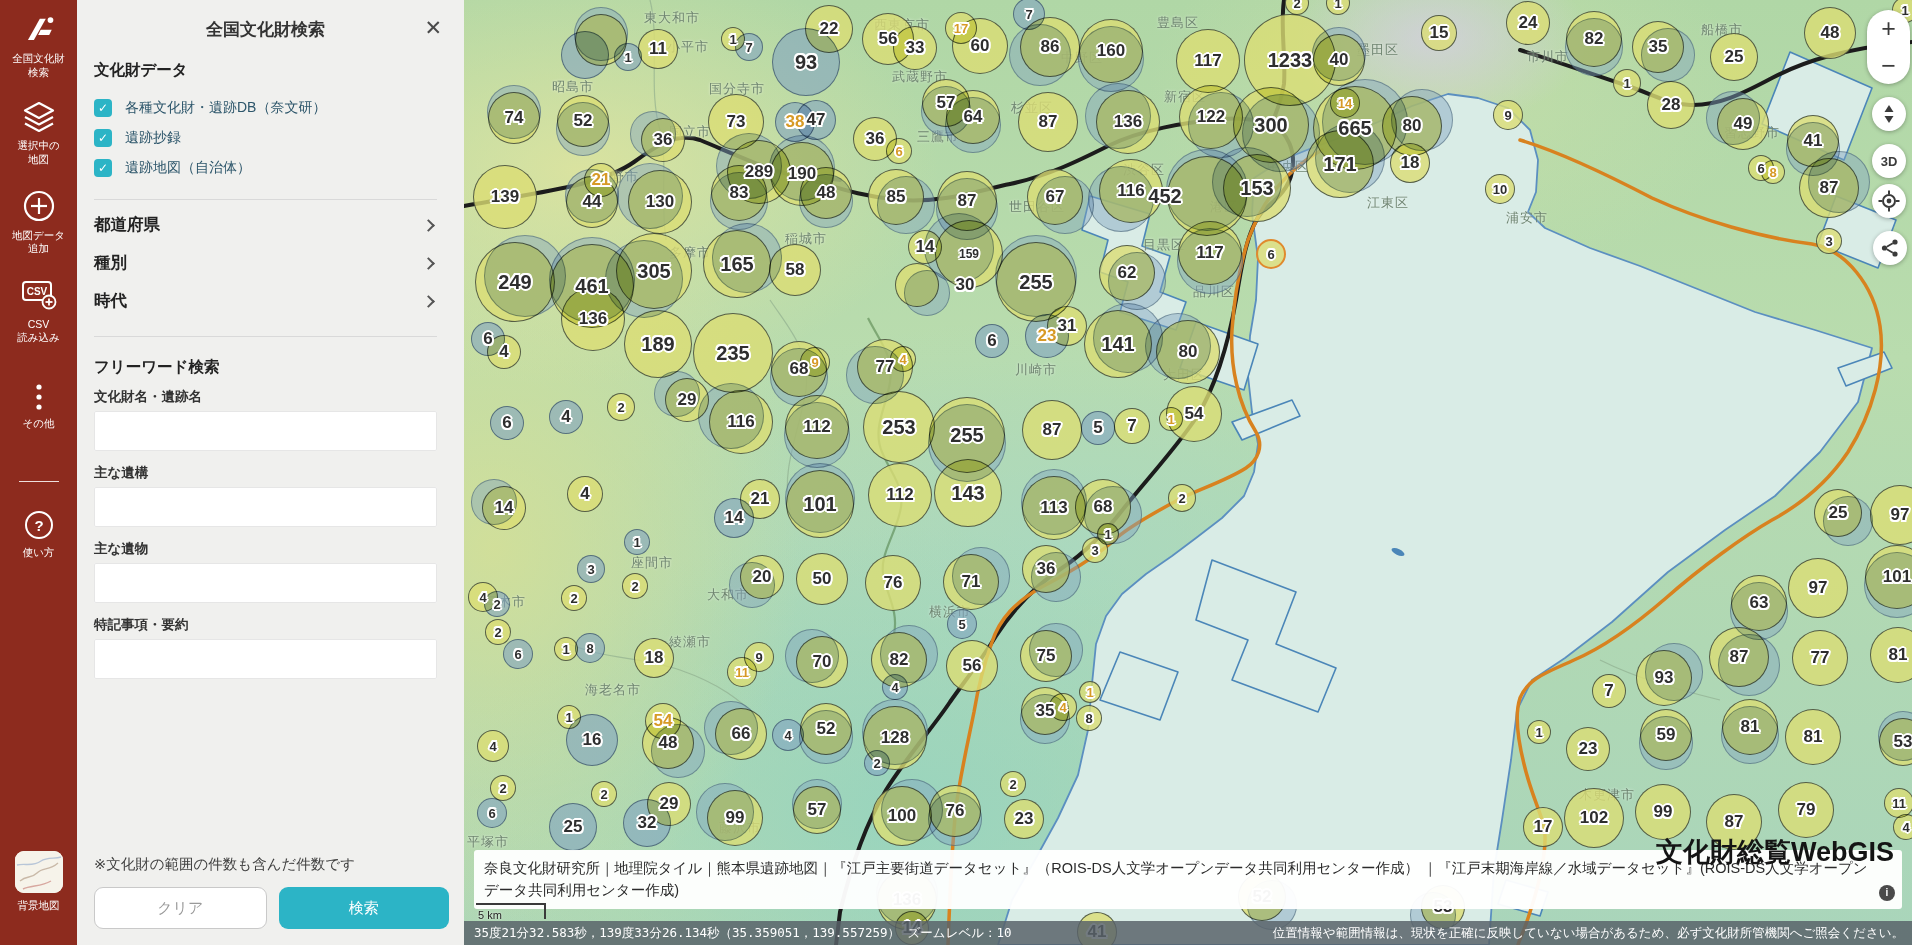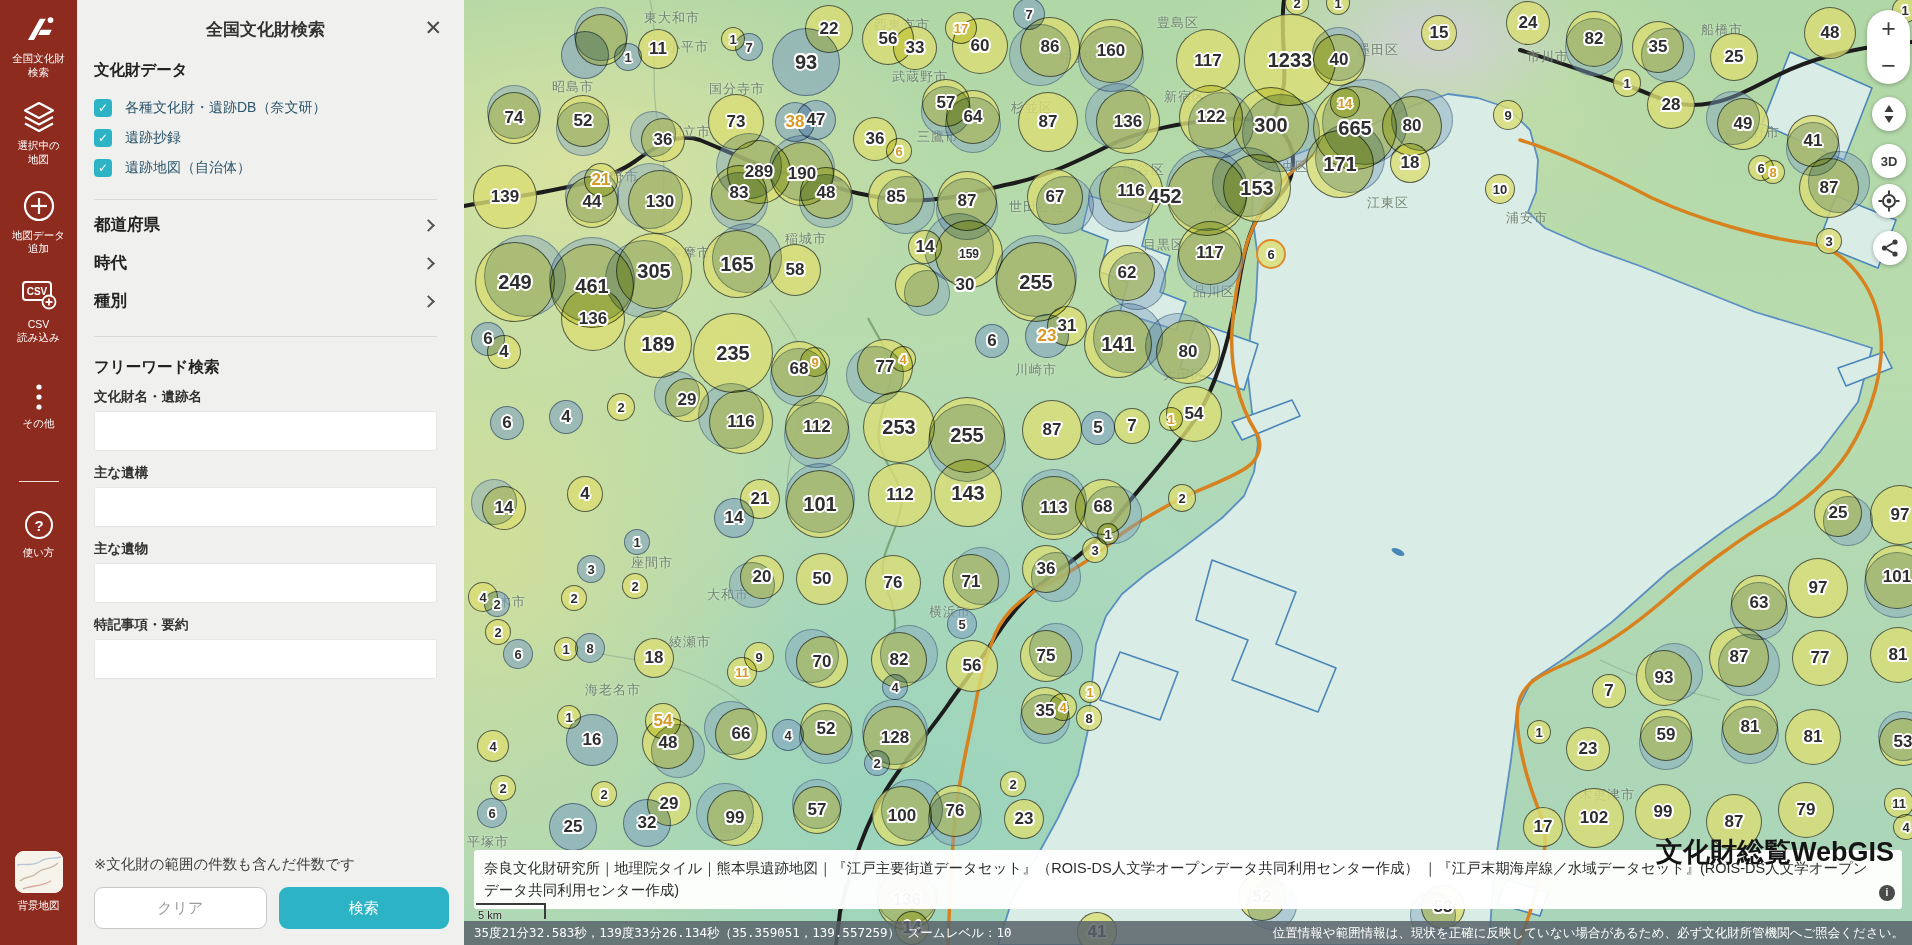--- a/index.html
+++ b/index.html
@@ -825,25 +825,25 @@
       <span class="chk-lbl">遺跡地図（自治体）</span>
     </div>
 
     <div class="divider"></div>
 
     <div class="acc-row">
       <span class="acc-lbl">都道府県</span>
       <span class="chev"></span>
     </div>
     <div class="acc-row">
+      <span class="acc-lbl">種別</span>
+      <span class="chev"></span>
+    </div>
+    <div class="acc-row">
       <span class="acc-lbl">時代</span>
-      <span class="chev"></span>
-    </div>
-    <div class="acc-row">
-      <span class="acc-lbl">種別</span>
       <span class="chev"></span>
     </div>
 
     <div class="divider"></div>
 
     <div class="fw-head">フリーワード検索</div>
 
     <div class="fld-lbl">文化財名・遺跡名</div>
     <input class="fld-input" value="" style="">
 

